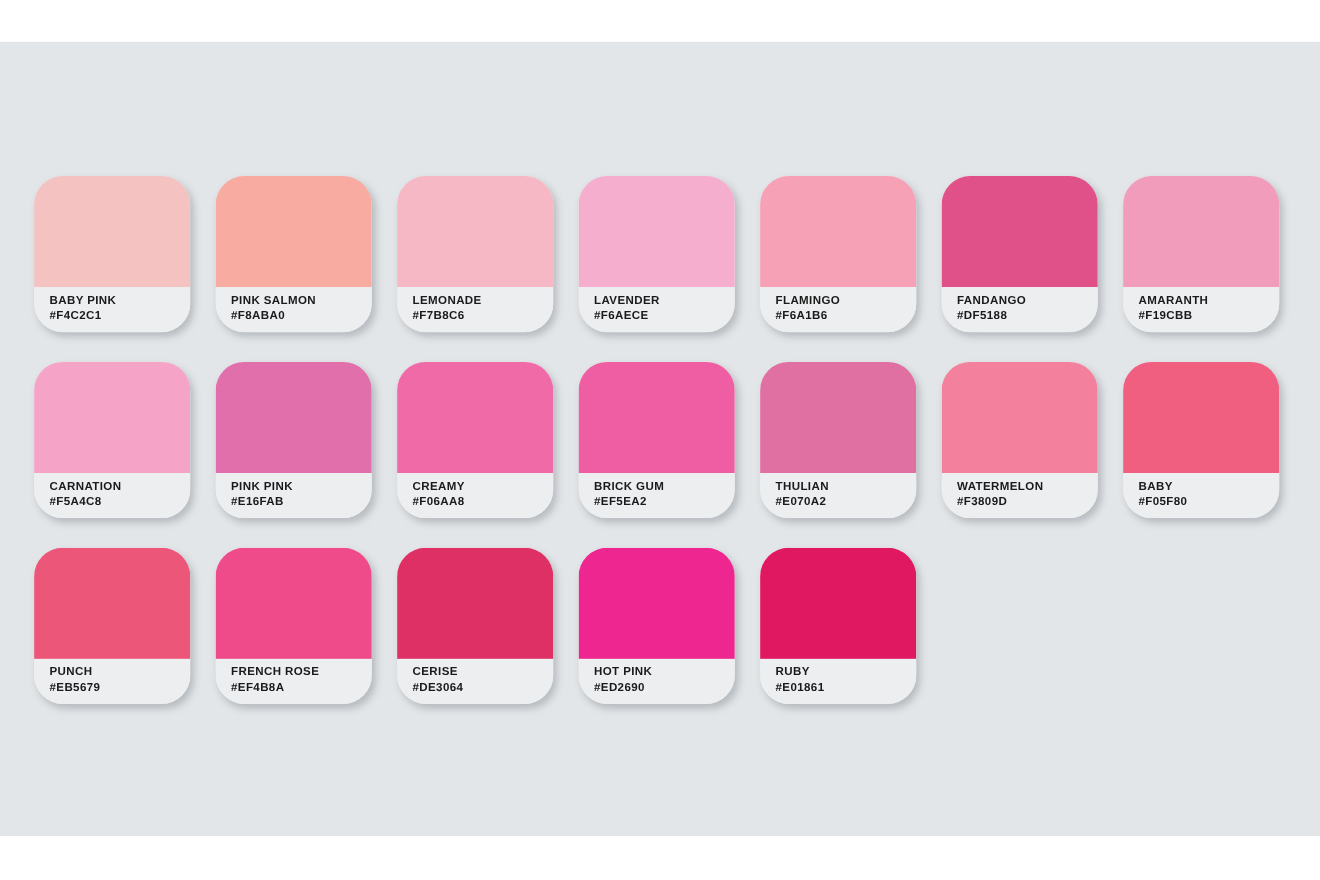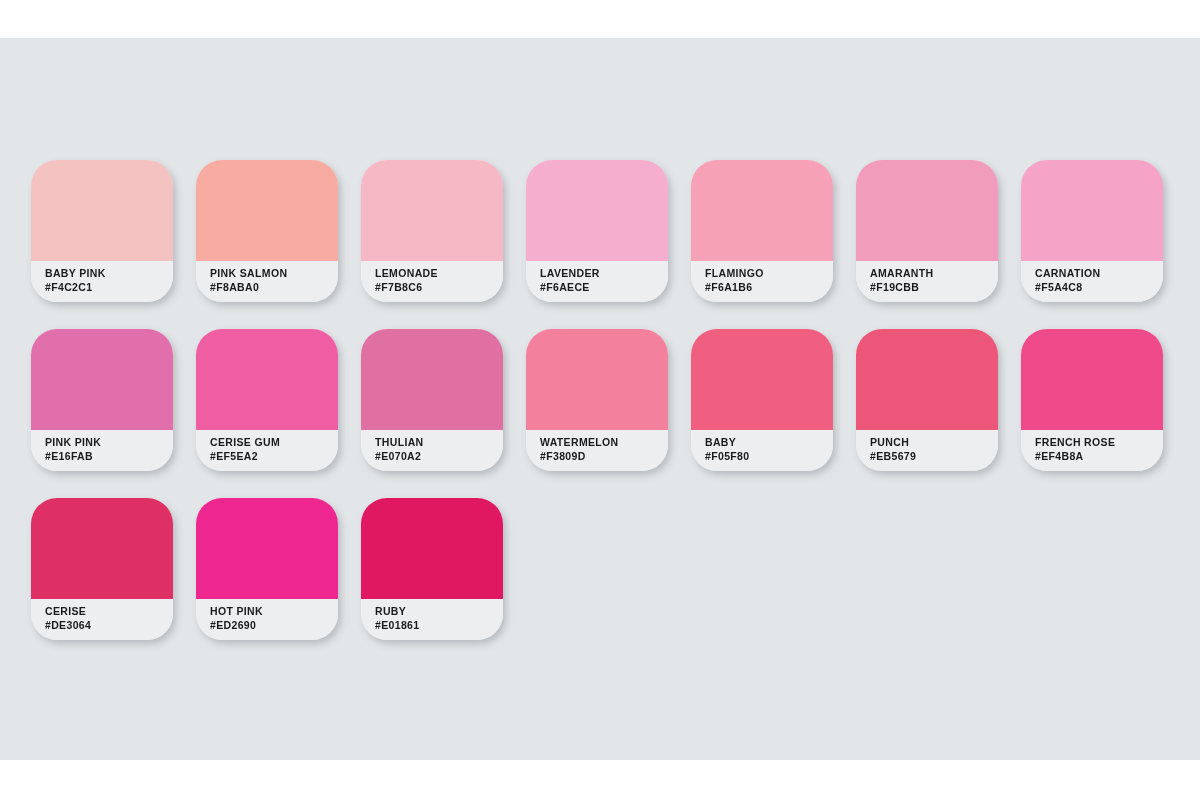--- a/index.html
+++ b/index.html
@@ -117,20 +117,27 @@
         </div>
       </div>
       <div class="swatch-card">
         <div class="swatch-color" style="background: rgb(246, 161, 182);"></div>
         <div class="swatch-label">
           <span class="swatch-name">FLAMINGO</span>
           <span class="swatch-hex">#F6A1B6</span>
         </div>
       </div>
       <div class="swatch-card">
+        <div class="swatch-color" style="background: rgb(223, 81, 136);"></div>
+        <div class="swatch-label">
+          <span class="swatch-name">FANDANGO</span>
+          <span class="swatch-hex">#DF5188</span>
+        </div>
+      </div>
+      <div class="swatch-card">
         <div class="swatch-color" style="background: rgb(241, 156, 187);"></div>
         <div class="swatch-label">
           <span class="swatch-name">AMARANTH</span>
           <span class="swatch-hex">#F19CBB</span>
         </div>
       </div>
       <div class="swatch-card">
         <div class="swatch-color" style="background: rgb(245, 164, 200);"></div>
         <div class="swatch-label">
           <span class="swatch-name">CARNATION</span>
@@ -138,23 +145,30 @@
         </div>
       </div>
       <div class="swatch-card">
         <div class="swatch-color" style="background: rgb(225, 111, 171);"></div>
         <div class="swatch-label">
           <span class="swatch-name">PINK PINK</span>
           <span class="swatch-hex">#E16FAB</span>
         </div>
       </div>
       <div class="swatch-card">
+        <div class="swatch-color" style="background: rgb(240, 106, 168);"></div>
+        <div class="swatch-label">
+          <span class="swatch-name">CREAMY</span>
+          <span class="swatch-hex">#F06AA8</span>
+        </div>
+      </div>
+      <div class="swatch-card">
         <div class="swatch-color" style="background: rgb(239, 94, 162);"></div>
         <div class="swatch-label">
-          <span class="swatch-name">CERISE GUM</span>
+          <span class="swatch-name">BRICK GUM</span>
           <span class="swatch-hex">#EF5EA2</span>
         </div>
       </div>
       <div class="swatch-card">
         <div class="swatch-color" style="background: rgb(224, 112, 162);"></div>
         <div class="swatch-label">
           <span class="swatch-name">THULIAN</span>
           <span class="swatch-hex">#E070A2</span>
         </div>
       </div>

